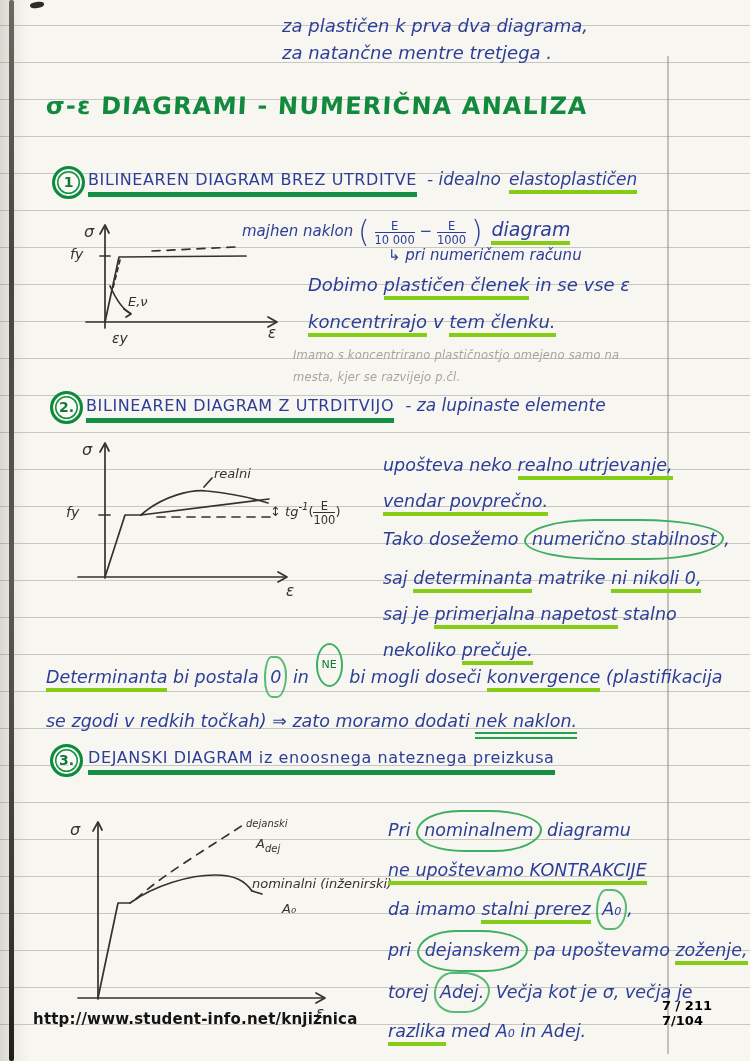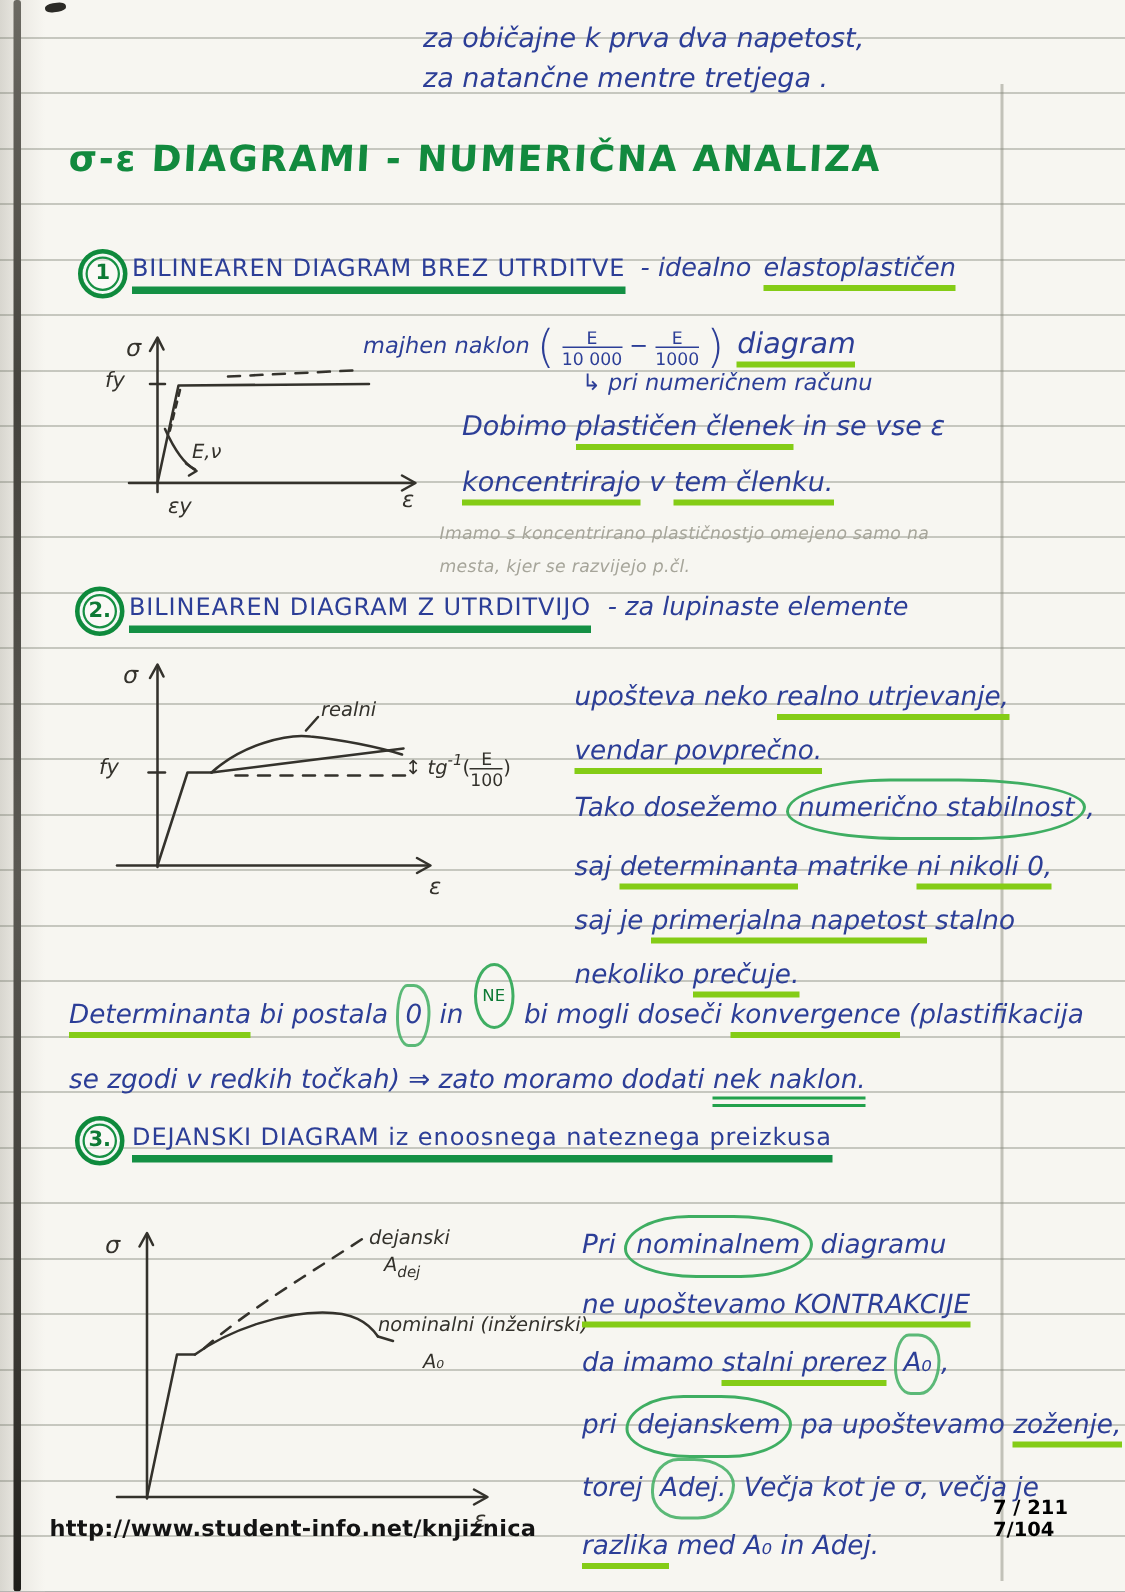--- a/index.html
+++ b/index.html
@@ -74,21 +74,21 @@
 <body>
 
 <div id="page">
   <div class="binding-shade"></div>
   <div class="rules"></div>
   <div class="margin-line"></div>
   <div class="binding-line"></div>
   <div class="scan-mark"></div>
 
   <div class="abs ink" style="left:282px; top:12px; font-size:18px; line-height:27px;">
-    <div>za običajne k prva dva napetost,</div>
+    <div>za plastičen k prva dva diagrama,</div>
     <div>za natančne mentre tretjega .</div>
   </div>
 
   <div class="abs title" style="left:46px; top:92px;">σ-ε DIAGRAMI - NUMERIČNA ANALIZA</div>
 
   <div class="badge" style="left:52px; top:166px;">1</div>
   <div class="abs ink" style="left:88px; top:169px; font-size:16px;">
     <span class="caps hbar">BILINEAREN DIAGRAM BREZ UTRDITVE</span>
     <span style="font-size:17px; margin-left:5px;">- idealno</span>
     <span class="gu" style="font-size:17px; margin-left:3px;">elastoplastičen</span>
@@ -222,21 +222,21 @@
     <path d="M38,186 L38,10"></path>
       <path d="M33,18 L38,9 L42,17"></path>
     <path d="M18,185 L264,185"></path>
       <path d="M256,180 L265,185 L256,190"></path>
     <path d="M38,185 L58,90 L70,90"></path>
     <path d="M70,90 C95,72 130,62 155,62 C175,62 185,68 192,78"></path>
     <path d="M192,78 L202,81"></path>
     <path class="dash" d="M76,86 C105,60 150,34 186,10"></path>
   </svg>
   <div class="abs hand" style="left:70px; top:820px; font-size:16px;">σ</div>
-  <div class="abs hand" style="left:246px; top:818px; font-size:13px;text-align:center;">dejanski</div>
+  <div class="abs hand" style="left:246px; top:818px; font-size:10px;text-align:center;">dejanski</div>
   <div class="abs hand" style="left:256px; top:836px; font-size:13px;">
     <span>A</span><span class="sub">dej</span>
   </div>
   <div class="abs hand" style="left:252px; top:876px; font-size:13px;">nominalni (inženirski)</div>
   <div class="abs hand" style="left:282px; top:901px; font-size:13px;">A₀</div>
   <div class="abs hand" style="left:316px; top:1004px; font-size:15px;">ε</div>
 
   <div class="abs ink" style="left:388px; top:810px; font-size:17.5px; line-height:37px;">
     <div>
       <span>Pri</span>

